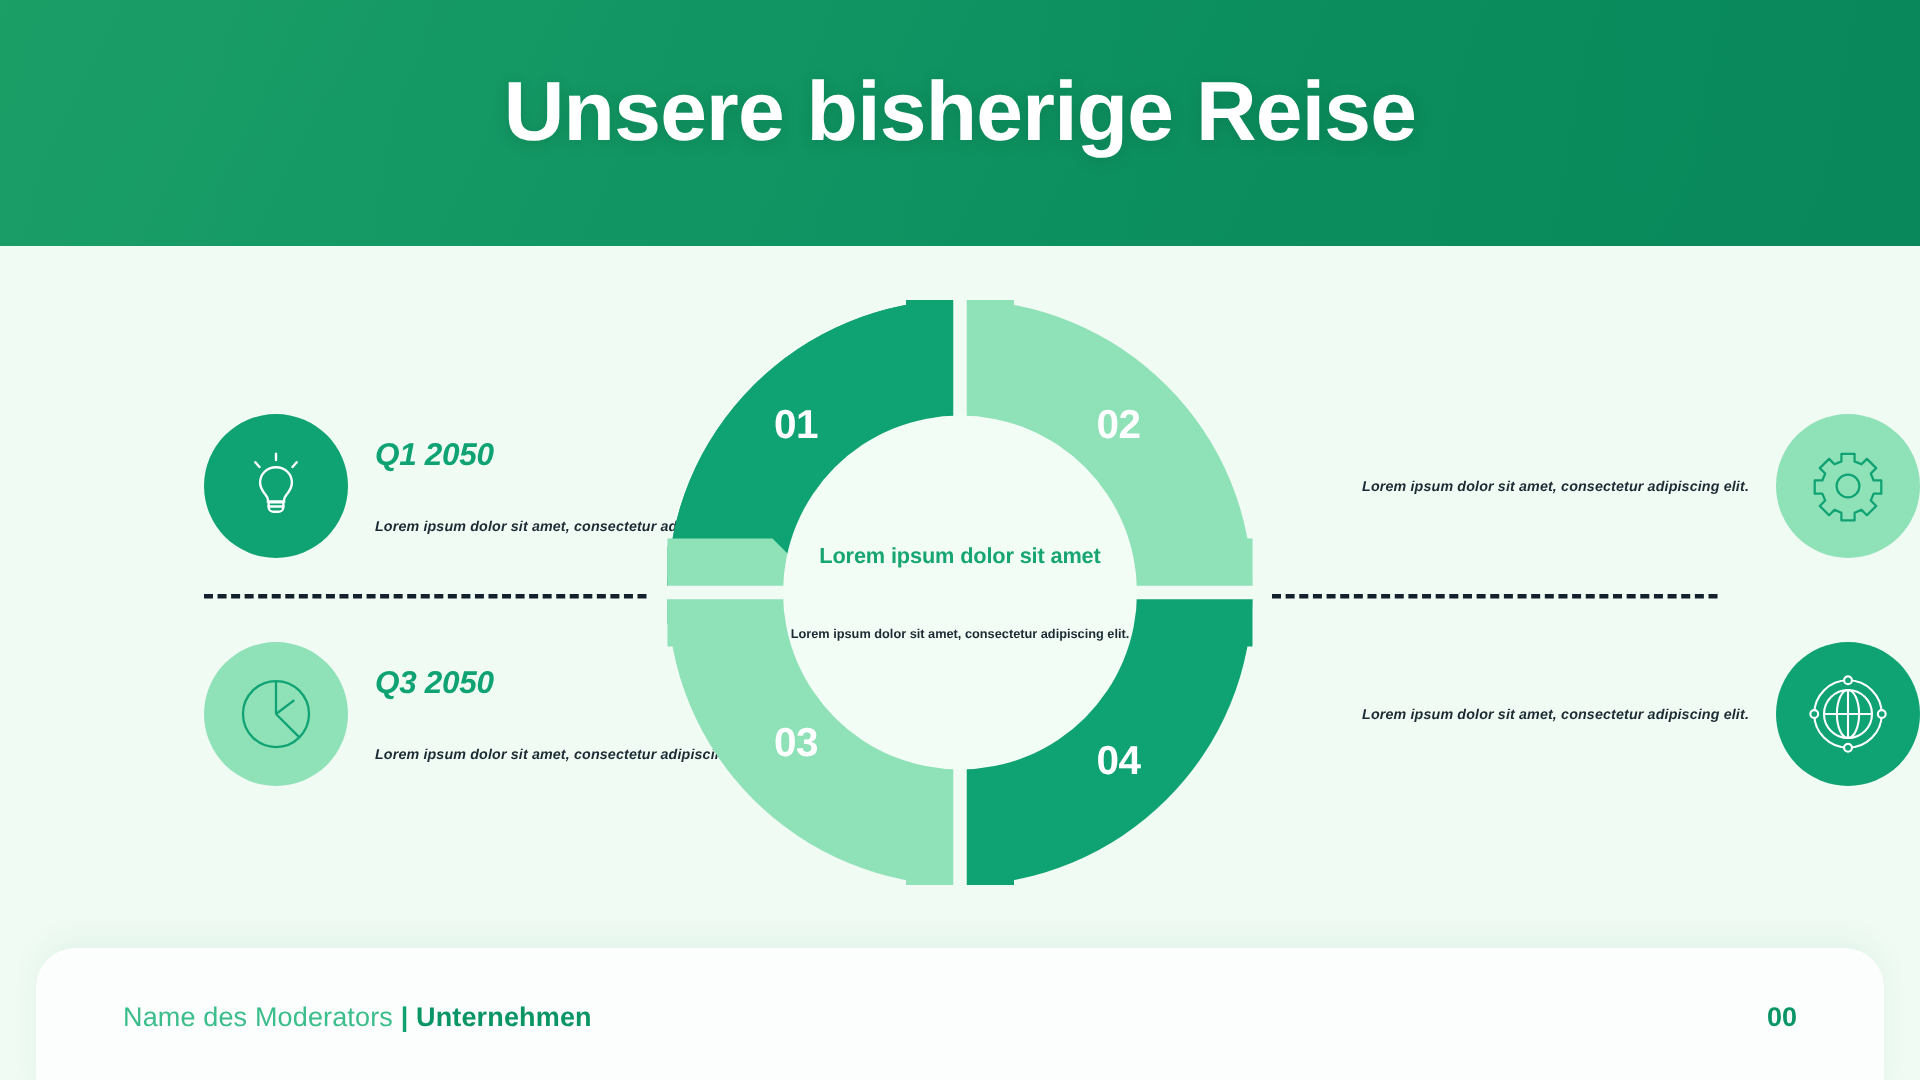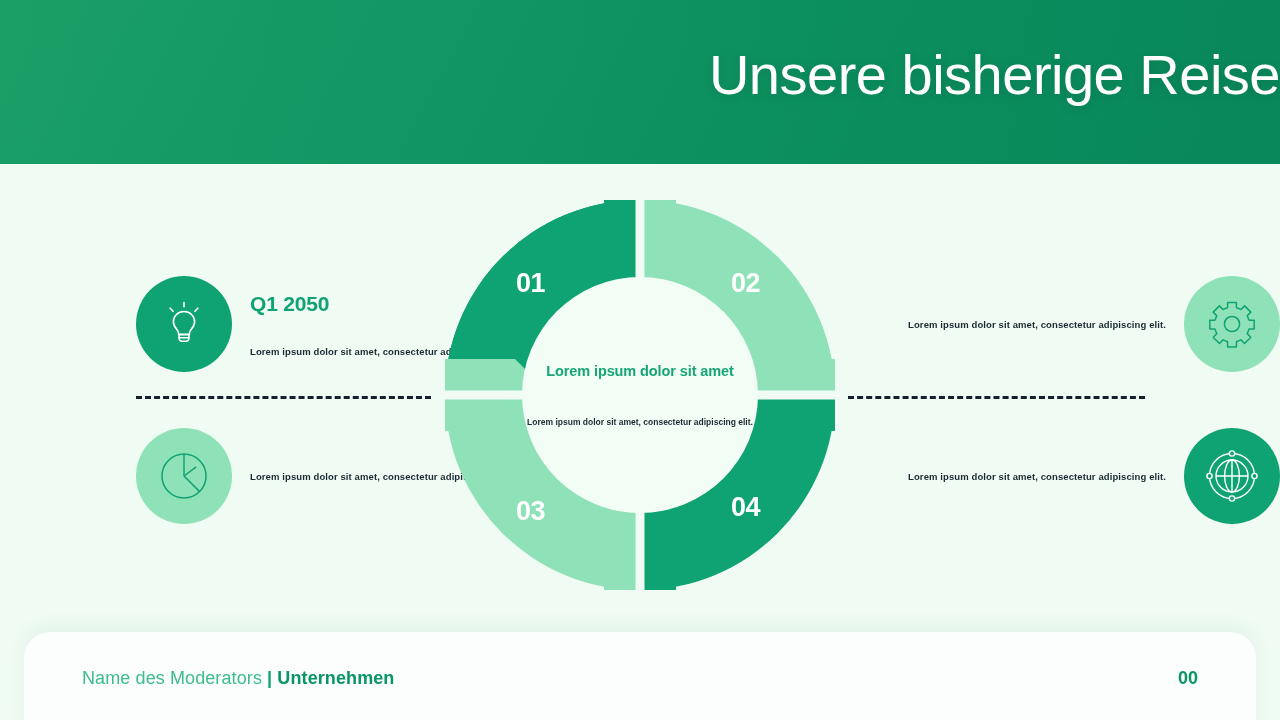--- a/index.html
+++ b/index.html
@@ -42,24 +42,24 @@
     filter: blur(2px);
   }
   .header-veil {
     position: absolute; inset: 0;
     background: linear-gradient(100deg, rgba(16,150,100,.55), rgba(8,135,90,.62));
   }
   .header-title {
     position: absolute;
     left: 0; right: 0; top: 74px;
     transform: translateY(-50%);
-    text-align: right;
+    text-align: center;
     color: #ffffff;
     font-size: 56px;
-    font-weight: 400;
+    font-weight: 700;
     letter-spacing: -0.5px;
     text-shadow: 0 2px 10px rgba(0,60,35,.18);
   }
 
   
   .item {
     position: absolute;
     display: flex;
     align-items: center;
     gap: 18px;
@@ -70,21 +70,21 @@
 
   .item-circle {
     width: 96px; height: 96px;
     border-radius: 50%;
     flex: 0 0 96px;
     display: flex; align-items: center; justify-content: center;
   }
   .c-dark  { background: #0fa273; }
   .c-light { background: #8fe1b8; }
 
-  .item-text { flex: 1 1 auto; }
+  .item-text { flex: 1 1 auto; font-style: italic; }
   .item.right .item-text { text-align: right; }
 
   .item-title {
     color: #0fa273;
     font-size: 21px;
     font-weight: 700;
     letter-spacing: -0.2px;
     margin-bottom: 30px;
   }
   .item-desc {
@@ -131,21 +131,21 @@
   }
   .cycle-num {
     position: absolute;
     color: #ffffff;
     font-size: 27px;
     font-weight: 700;
     letter-spacing: -0.4px;
   }
   .num-01 { left: 75px;  top: 72px; }
   .num-02 { left: 290px; top: 72px; }
-  .num-03 { left: 75px;  top: 300px; }
+  .num-03 { left: 75px;  top: 284px; }
   .num-04 { left: 290px; top: 296px; }
 
   
   .footer-card {
     position: absolute;
     left: 24px; right: 24px;
     top: 632px; height: 100px;
     background: #fbfefc;
     border-radius: 26px 26px 0 0;
     box-shadow: 0 -6px 20px rgba(20,120,80,.05);
@@ -203,20 +203,21 @@
       <svg width="60" height="60" viewBox="0 0 60 60">
         <g fill="none" stroke="#0fa273" stroke-width="1.5">
           <circle cx="30" cy="30" r="22"></circle>
           <path d="M30 30V8"></path>
           <path d="M30 30l15.6 15.6"></path>
           <path d="M30 30l12.2-9.2"></path>
         </g>
       </svg>
     </div>
     <div class="item-text">
+      <div class="item-title">Q3 2050</div>
       <div class="item-desc">Lorem ipsum dolor sit amet, consectetur adipiscing elit.</div>
     </div>
   </div>
 
   <div class="item right" style="top:276px;">
     <div class="item-circle c-light">
       <svg width="58" height="58" viewBox="0 0 58 58">
         <g fill="none" stroke="#0fa273" stroke-width="1.5" stroke-linejoin="round">
           <path d="M24.6 7.5h8.8v5.1l4.6 1.9 3.6-3.6 6.2 6.2-3.6 3.6 1.9 4.6h5.1v8.8h-5.1l-1.9 4.6 3.6 3.6-6.2 6.2-3.6-3.6-4.6 1.9v5.1h-8.8v-5.1l-4.6-1.9-3.6 3.6-6.2-6.2 3.6-3.6-1.9-4.6H6.8v-8.8h5.1l1.9-4.6-3.6-3.6 6.2-6.2 3.6 3.6 4.6-1.9z"></path>
           <circle cx="29" cy="29" r="7.6"></circle>

